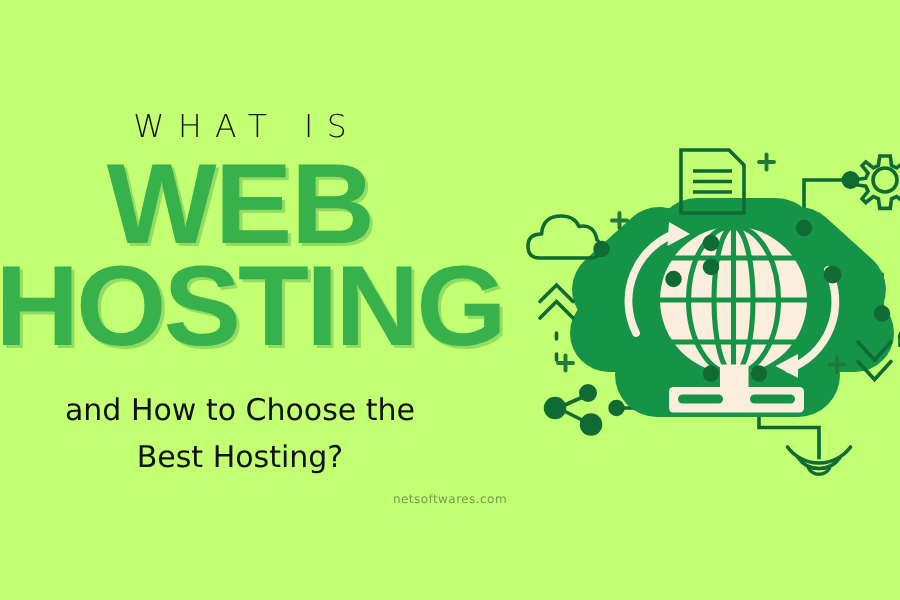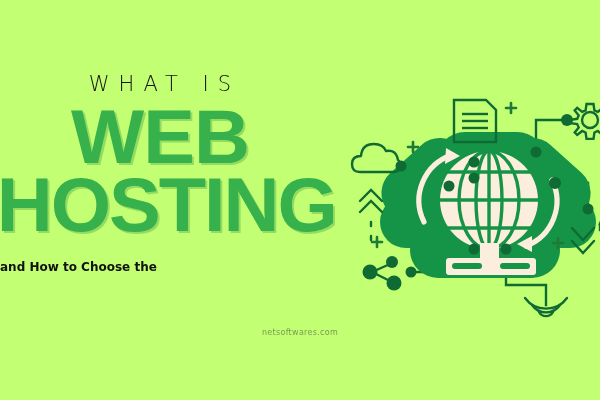--- a/index.html
+++ b/index.html
@@ -60,25 +60,25 @@
   .headline-hosting {
     top: 172px;
     font-size: 76px;
     letter-spacing: -2px;
   }
   .subhead {
     position: absolute;
     left: 0;
     top: 258px;
     width: 320px;
-    text-align: left;
+    text-align: center;
     color: #111111;
     font-family: "DejaVu Sans", sans-serif;
-    font-size: 12px;
-    font-weight: 700;
+    font-size: 20px;
+    font-weight: 400;
     line-height: 1.55;
   }
   .watermark {
     position: absolute;
     left: 0;
     top: 328px;
     width: 600px;
     text-align: center;
     color: #4b5d3b;
     opacity: 0.62;
@@ -105,20 +105,21 @@
   <div class="text-block">
 
     <div class="eyebrow">WHAT IS</div>
 
     <div class="headline headline-web">WEB</div>
 
     <div class="headline headline-hosting">HOSTING</div>
 
     <div class="subhead">
       <div>and How to Choose the</div>
+      <div>Best Hosting?</div>
     </div>
   </div>
 
   <div class="watermark">netsoftwares.com</div>
 
   <div class="illustration">
     <svg viewBox="0 0 290 400" width="290" height="400" xmlns="http://www.w3.org/2000/svg">
 
       <g stroke="#0f6b33" stroke-width="2.4" fill="none" stroke-linecap="square">
 

